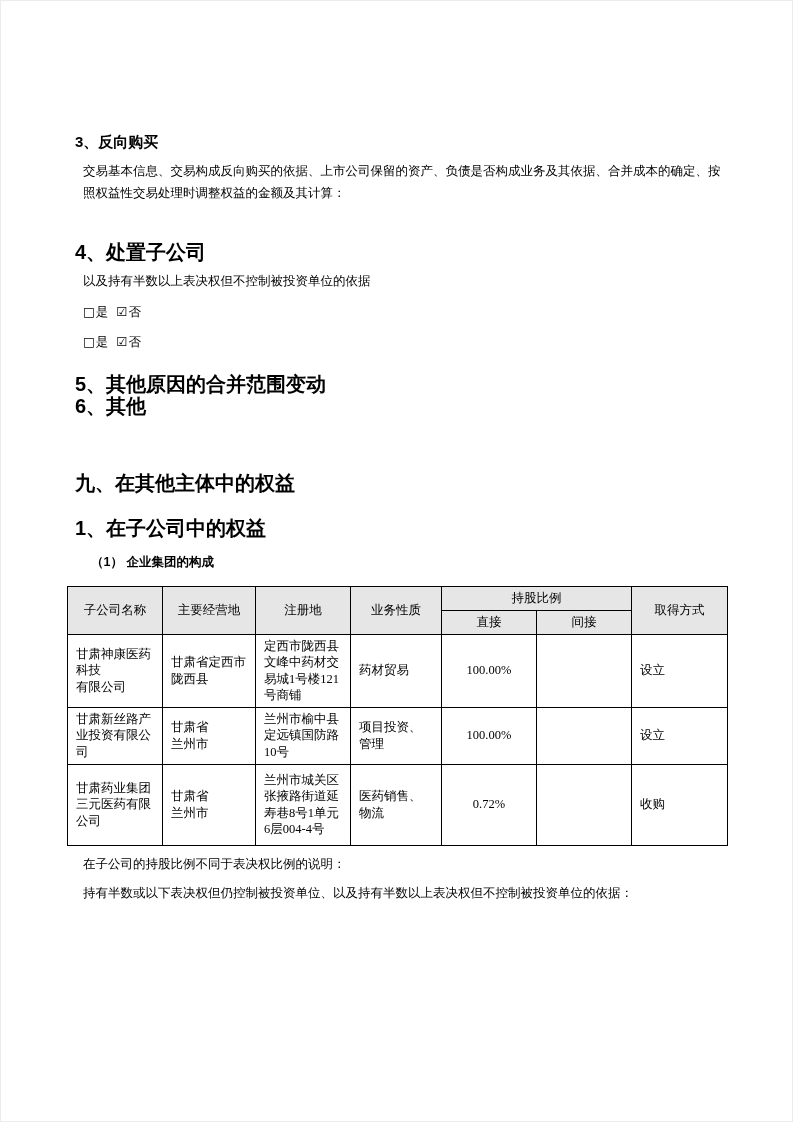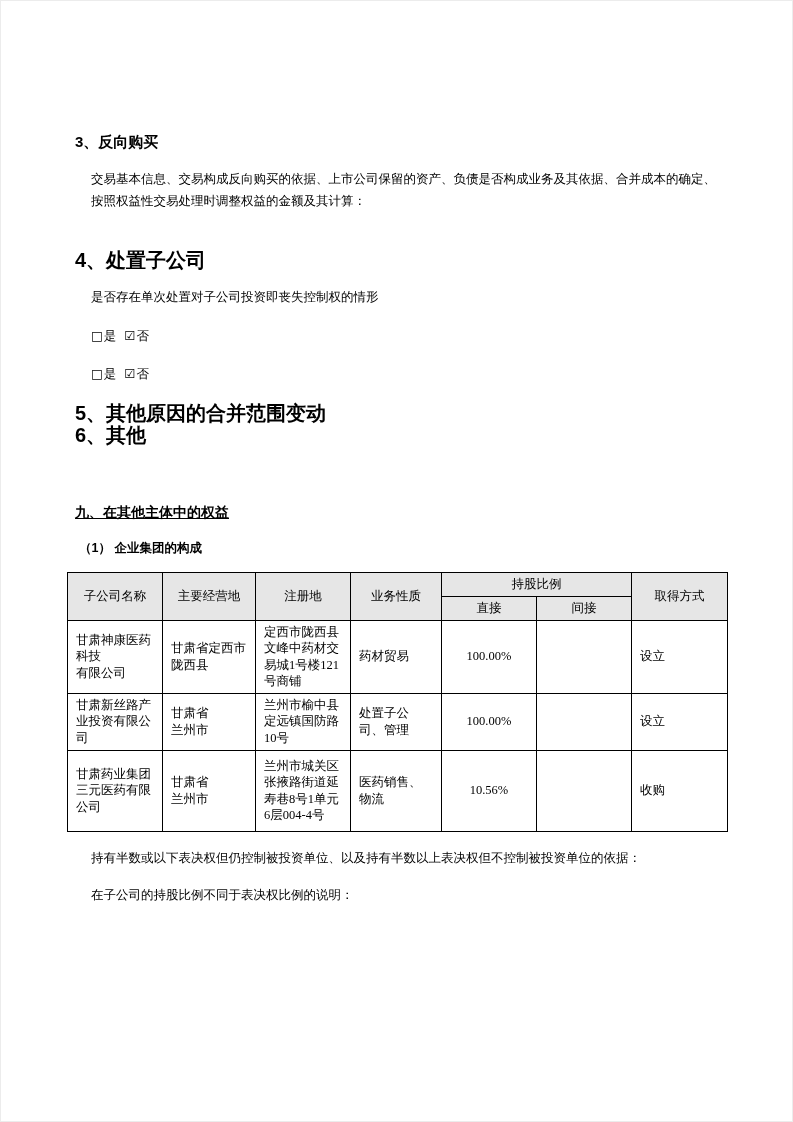--- a/index.html
+++ b/index.html
@@ -9,32 +9,32 @@
     color:#000000;
     font-family:"Liberation Serif","DejaVu Serif",serif;
     box-shadow: inset 0 0 0 1px #ececec;
     overflow:hidden;
   }
   .doc { box-sizing:border-box; padding:0 54px 0 75px; }
 
   h2,h3,h4 { margin:0; font-family:"Liberation Sans","DejaVu Sans",sans-serif; font-weight:bold; }
   .h-s3   { font-size:15px; line-height:22px; margin-top:131px; }
   .h-std  { font-size:20px; line-height:22px; }
-  .h-big  { font-size:14px; line-height:25px;text-decoration:underline; }
-  .h-small{ font-size:12.5px; line-height:20px; margin-left:4px; }
+  .h-big  { font-size:20px; line-height:25px; }
+  .h-small{ font-size:12.5px; line-height:20px; margin-left:16px; }
 
-  p.body { margin:16px; font-size:12.5px; line-height:21.5px; }
+  p.body { margin:8px; font-size:12.5px; line-height:21.5px; }
 
   .mt-s3-body { margin-top:23px; }
   .mt-s4      { margin-top:37px; }
   .mt-q1      { margin-top:16px; }
   .mt-cb      { margin-top:4px; }
   .mt-q2      { margin-top:4px; }
   .mt-cb2     { margin-top:3px; }
-  .mt-s5      { margin-top:8px; }
+  .mt-s5      { margin-top:19px; }
   .mt-s5-body { margin-top:18px; }
   .mt-s6      { }
   .mt-s9      { margin-top:54px; }
   .mt-s9-1    { margin-top:21px; }
   .mt-s9-1-1  { margin-top:13px; }
   .mt-note1   { margin-top:10px; }
   .mt-note2   { margin-top:27px; }
 
   .cbline { font-size:12.5px; }
   .opt { margin-right:8px; cursor:default; }
@@ -76,29 +76,30 @@
 </style>
 </head>
 <body>
 
 <div class="doc">
 
   <h3 class="h-s3">3、反向购买</h3>
   <p class="body mt-s3-body">交易基本信息、交易构成反向购买的依据、上市公司保留的资产、负债是否构成业务及其依据、合并成本的确定、按照权益性交易处理时调整权益的金额及其计算：</p>
 
   <h3 class="h-std mt-s4">4、处置子公司</h3>
-  <p class="body mt-q1">是否存在单次处置对子公司投资即丧失控制权的情形</p>
+  <p class="body mt-q1">以及持有半数以上表决权但不控制被投资单位的依据</p>
   <p class="body cbline mt-cb"><span class="opt"><span class="cb-icon">□</span><span>是</span></span><span class="opt"><span class="cb-icon">☑</span><span>否</span></span></p>
   <p class="body cbline mt-cb2"><span class="opt"><span class="cb-icon">□</span><span>是</span></span><span class="opt"><span class="cb-icon">☑</span><span>否</span></span></p>
 
   <h3 class="h-std mt-s5">5、其他原因的合并范围变动</h3>
 
   <h3 class="h-std mt-s6">6、其他</h3>
 
   <h2 class="h-big mt-s9">九、在其他主体中的权益</h2>
+  <h3 class="h-std mt-s9-1">1、在子公司中的权益</h3>
   <h4 class="h-small mt-s9-1-1">（1） 企业集团的构成</h4>
 
   <table class="sub">
     <colgroup>
       <col style="width:94px">
         <col style="width:92px">
         <col style="width:94px">
         <col style="width:90px">
       <col style="width:94px">
         <col style="width:94px">
@@ -127,34 +128,34 @@
         <td>药材贸易</td>
         <td class="num">100.00%</td>
         <td></td>
         <td class="acq">设立</td>
       </tr>
       <tr class="r2">
         <td class="pre">甘肃新丝路产业投资有限公司</td>
         <td class="pre">甘肃省
 兰州市</td>
         <td>兰州市榆中县定远镇国防路10号</td>
-        <td>处置子公司、管理</td>
+        <td>项目投资、管理</td>
         <td class="num">100.00%</td>
         <td></td>
         <td class="acq">设立</td>
       </tr>
       <tr class="r3">
         <td class="pre">甘肃药业集团三元医药有限公司</td>
         <td class="pre">甘肃省
 兰州市</td>
         <td>兰州市城关区张掖路街道延寿巷8号1单元6层004-4号</td>
         <td>医药销售、物流</td>
-        <td class="num">10.56%</td>
+        <td class="num">0.72%</td>
         <td></td>
         <td class="acq">收购</td>
       </tr>
     </tbody>
   </table>
 
+  <p class="body mt-note1">在子公司的持股比例不同于表决权比例的说明：</p>
   <p class="body mt-note2">持有半数或以下表决权但仍控制被投资单位、以及持有半数以上表决权但不控制被投资单位的依据：</p>
-  <p class="body mt-note1">在子公司的持股比例不同于表决权比例的说明：</p>
 
 </div>
 
 </body></html>

